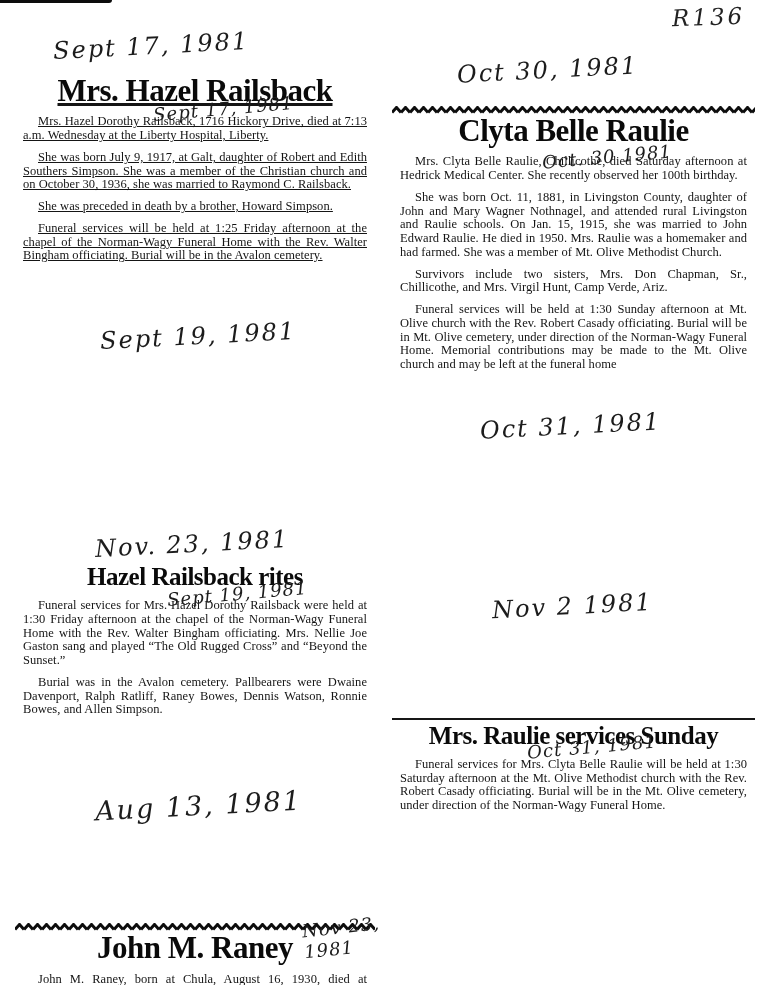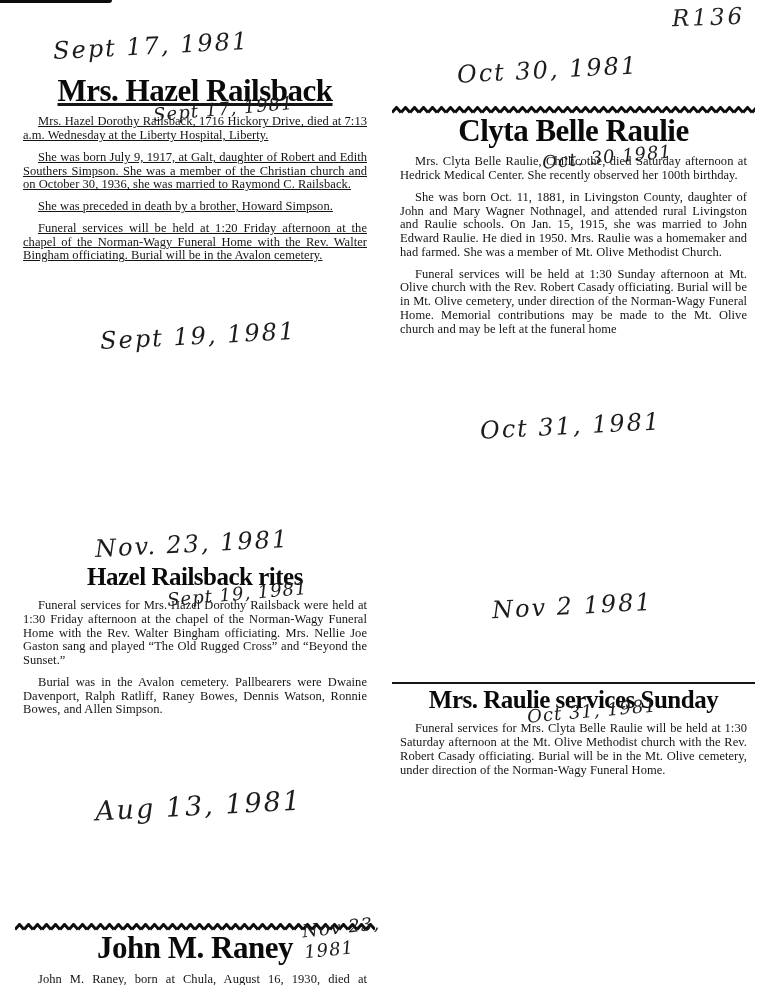--- a/index.html
+++ b/index.html
@@ -60,21 +60,21 @@
 
     <div class="handwr dnote" style="left:38px;top:32px;">Sept 17, 1981</div>
 
     <section class="clip sec-rel" style="top:74px;text-decoration:underline;">
       <h2 class="headline hl-xl">Mrs. Hazel Railsback</h2>
       <div class="handwr overlay" style="left:138px;top:24px;">Sept 17, 1981</div>
       <div class="body">
         <p>Mrs. Hazel Dorothy Railsback, 1716 Hickory Drive, died at 7:13 a.m. Wednesday at the Liberty Hospital, Liberty.</p>
         <p>She was born July 9, 1917, at Galt, daughter of Robert and Edith Southers Simpson. She was a member of the Christian church and on October 30, 1936, she was married to Raymond C. Railsback.</p>
         <p>She was preceded in death by a brother, Howard Simpson.</p>
-        <p>Funeral services will be held at 1:20 Friday afternoon at the chapel of the Norman-Wagy Funeral Home with the Rev. Walter Bingham officiating. Burial will be in the Avalon cemetery.</p>
+        <p>Funeral services will be held at 1:25 Friday afternoon at the chapel of the Norman-Wagy Funeral Home with the Rev. Walter Bingham officiating. Burial will be in the Avalon cemetery.</p>
       </div>
     </section>
 
     <div class="handwr dnote" style="left:85px;top:322px;">Sept 19, 1981</div>
 
     <section class="clip sec-rel" style="top:366px;">
       <h2 class="headline hl-md">Hazel Railsback rites</h2>
       <div class="handwr overlay" style="left:152px;top:20px;">Sept 19, 1981</div>
       <div class="body">
         <p>Funeral services for Mrs. Hazel Dorothy Railsback were held at 1:30 Friday afternoon at the chapel of the Norman-Wagy Funeral Home with the Rev. Walter Bingham officiating. Mrs. Nellie Joe Gaston sang and played “The Old Rugged Cross” and “Beyond the Sunset.”</p>
@@ -106,20 +106,21 @@
 
     <section class="clip sec-rel" style="top:106px;">
       <svg class="zigzag" width="363" height="8">
           <rect x="0" y="0" width="363" height="8" fill="url(#zz)"></rect>
         </svg>
       <h2 class="headline hl-xl">Clyta Belle Raulie</h2>
       <div class="handwr overlay" style="left:150px;top:40px;">Oct. 30 1981</div>
       <div class="body">
         <p>Mrs. Clyta Belle Raulie, Chillicothe, died Saturday afternoon at Hedrick Medical Center. She recently observed her 100th birthday.</p>
         <p>She was born Oct. 11, 1881, in Livingston County, daughter of John and Mary Wagner Nothnagel, and attended rural Livingston and Raulie schools. On Jan. 15, 1915, she was married to John Edward Raulie. He died in 1950. Mrs. Raulie was a homemaker and had farmed. She was a member of Mt. Olive Methodist Church.</p>
+        <p>Survivors include two sisters, Mrs. Don Chapman, Sr., Chillicothe, and Mrs. Virgil Hunt, Camp Verde, Ariz.</p>
         <p>Funeral services will be held at 1:30 Sunday afternoon at Mt. Olive church with the Rev. Robert Casady officiating. Burial will be in Mt. Olive cemetery, under direction of the Norman-Wagy Funeral Home. Memorial contributions may be made to the Mt. Olive church and may be left at the funeral home</p>
       </div>
     </section>
 
     <div class="handwr dnote" style="left:88px;top:412px;">Oct 31, 1981</div>
 
     <section class="clip sec-rel" style="top:444px;">
       <div class="thin-rule"></div>
       <h2 class="headline hl-md">Mrs. Raulie services Sunday</h2>
       <div class="handwr overlay" style="left:135px;top:18px;">Oct 31, 1981</div>

